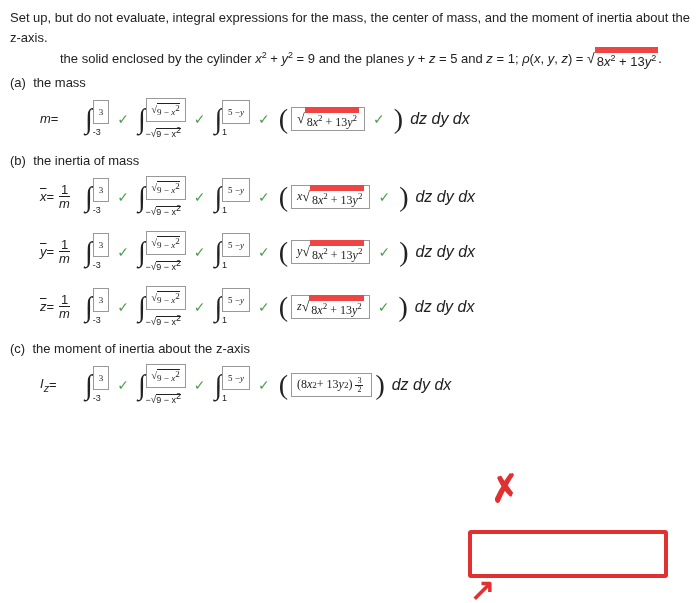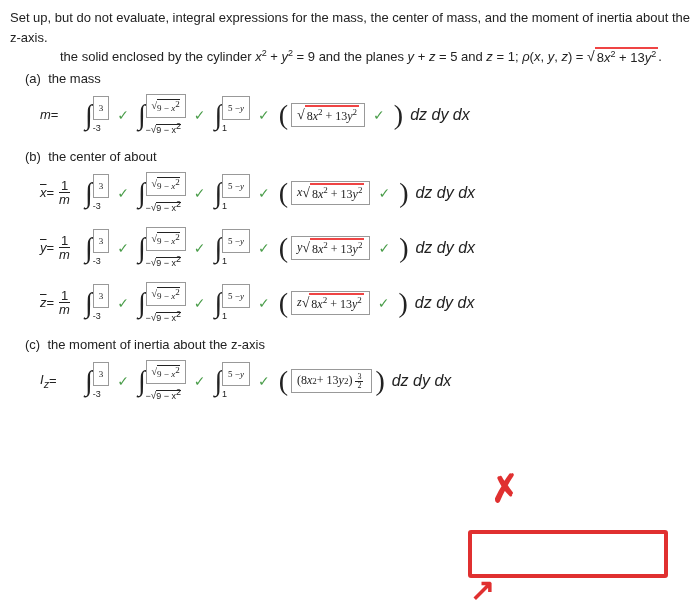--- a/index.html
+++ b/index.html
@@ -1,32 +1,32 @@
 <!DOCTYPE html>
 <html><head>
 <meta charset="utf-8">
 <style>
 *{box-sizing:border-box;margin:0;padding:0}
 body{font-family:Arial,Helvetica,sans-serif;font-size:13px;color:#222;width:700px;height:603px;padding:8px 10px;position:relative;background:#fff}
 .instr{margin-bottom:0;line-height:1.5}
 .sub-instr{margin-left:50px;margin-bottom:0}
-.section-label{margin:6px 0 8px 15px}
+.section-label{margin:6px 0 8px 0}
 .row{display:flex;align-items:center;margin-bottom:14px;margin-left:30px;gap:2px}
 .lhs{display:inline-flex;align-items:center;margin-right:4px;min-width:38px}
 .frac{display:inline-flex;flex-direction:column;align-items:center;margin:0 3px;line-height:1}
 .frac .num{border-bottom:1px solid #222;padding:0 2px}
 .frac .den{padding:0 2px}
 .int{font-size:28px;font-family:'Times New Roman',serif;margin:0 1px}
 .input-box{border:1px solid #999;background:#fff;padding:3px 5px;font-size:12px;font-family:'Times New Roman',serif;white-space:nowrap;display:inline-flex;align-items:center;height:24px}
 .check{color:#4a9d4a;font-size:14px;margin:0 6px}
 .paren{font-size:28px;font-family:'Times New Roman',serif;margin:0 1px}
 .differ{font-style:italic;margin-left:4px;font-size:16px}
 .sqrt-wrap{display:inline-flex;align-items:center}
 .sqrt-sym{font-size:14px}
-.sqrt-body{border-top:2px solid #ef4444;padding:0 2px}
+.sqrt-body{border-top:6px solid #ef4444;padding:0 2px}
 .limits-stack{display:inline-flex;flex-direction:column;align-items:flex-start;line-height:1;margin-left:-3px}
 .limits-stack .top{font-size:9px;margin-bottom:2px}
 .limits-stack .bot{font-size:9px;margin-top:2px}
 .small-sqrt{font-size:10px}
 sup{font-size:9px}
 .bar{text-decoration:overline}
 .red-mark{position:absolute;border:4px solid #e03030;border-radius:3px}
 .red-x{position:absolute;color:#e03030;font-size:36px;font-weight:bold;transform:rotate(-8deg)}
 .red-arrow{position:absolute;color:#e03030;font-size:30px;font-weight:bold}
 </style>
@@ -72,21 +72,21 @@
   <span class="paren">(</span>
   <span class="input-box">
       <span class="sqrt-sym">√</span>
       <span class="sqrt-body">8<i>x</i><sup>2</sup> + 13<i>y</i><sup>2</sup></span>
     </span>
   <span class="check">✓</span>
   <span class="paren">)</span>
   <span class="differ">dz dy dx</span>
 </div>
 
-<div class="section-label"><span>(b)</span>&nbsp;&nbsp;<span>the center of about</span></div>
+<div class="section-label"><span>(b)</span>&nbsp;&nbsp;<span>the inertia of mass</span></div>
 
 <div class="row">
   <span class="lhs"><span class="bar"><i>x</i></span> = <span class="frac">
         <span class="num">1</span>
         <span class="den"><i>m</i></span>
       </span></span>
   <span class="int">∫</span>
   <span class="limits-stack">
       <span class="top input-box">3</span>
       <span class="bot">-3</span>

